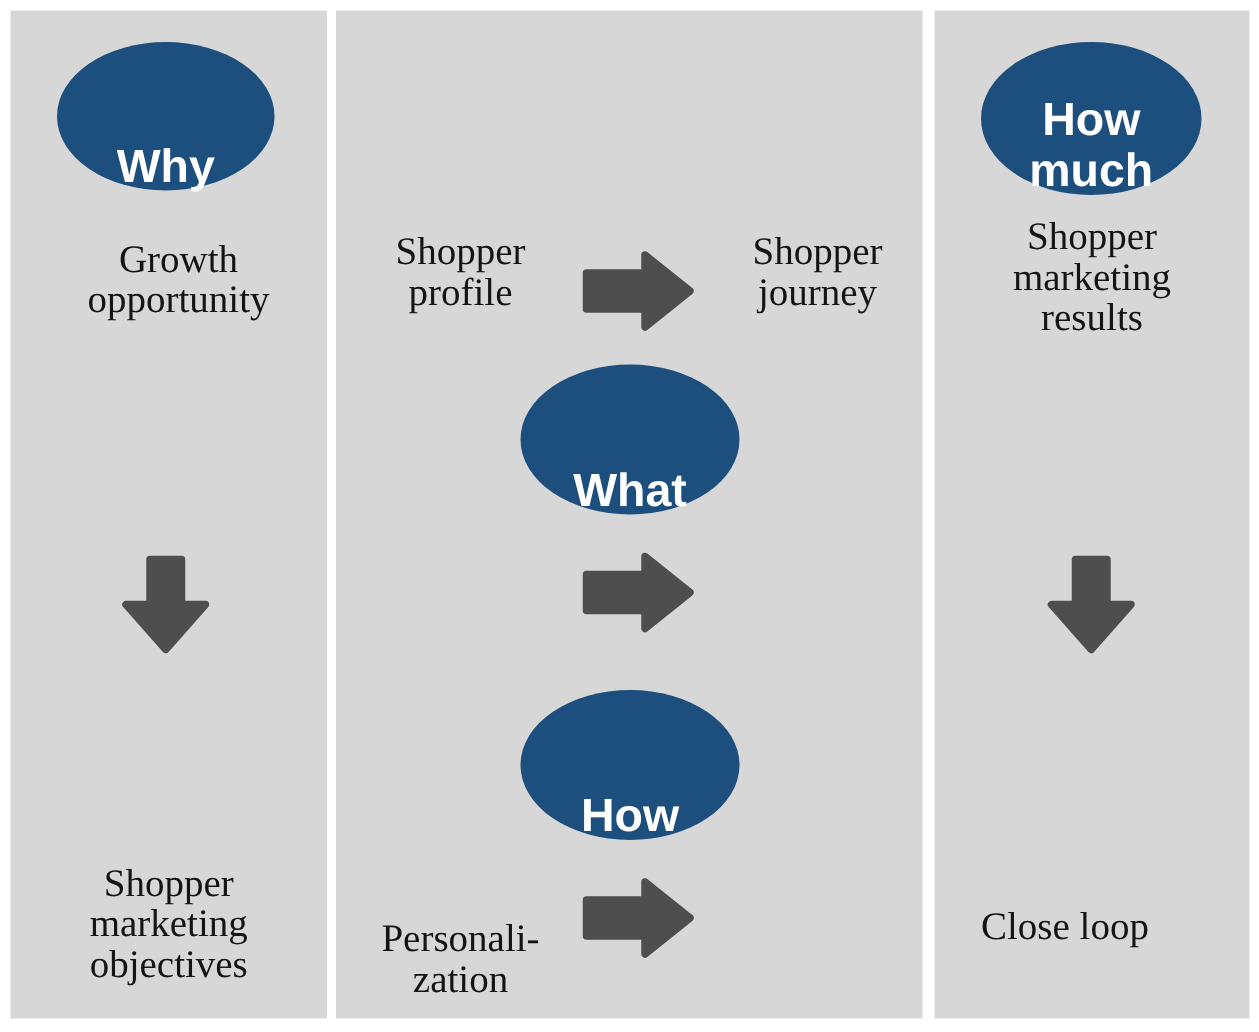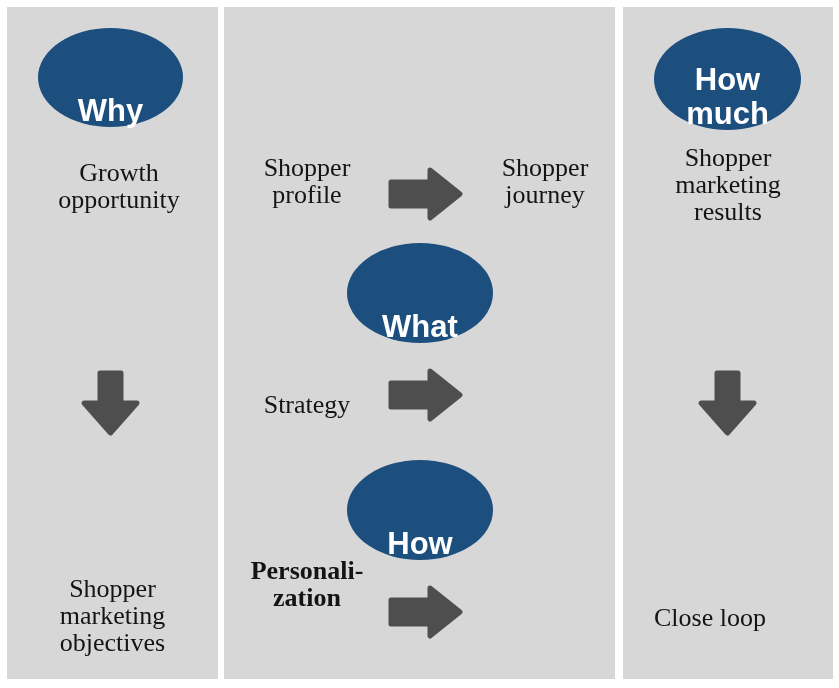--- a/index.html
+++ b/index.html
@@ -46,21 +46,21 @@
   #label-growth     { left: 0; top: 152px; width: 224px; font-family: Liberation Serif, serif; }
   #label-objectives { left: 0; top: 568px; width: 211px; }
   #arrow-down-why   { position: absolute; left: 73px; top: 363px; }
   
   .mid-left  { left: 0;     width: 166px; }
   .mid-right { left: 238px; width: 166px; }
   #label-profile  { top: 147px; }
   #label-journey  { top: 147px; }
   #label-strategy { top: 384px; }
   #label-creative { top: 384px; }
-  #label-personalization { top: 550px; font-weight: bold; }
+  #label-personalization { top: 605px; }
   #label-execution       { top: 596px; }
   .arrow-right { position: absolute; left: 164px; }
   #arrow-right-1 { top: 159px; }
   #arrow-right-2 { top: 360px; }
   #arrow-right-3 { top: 577px; }
   
   #label-results   { left: 0; top: 137px; width: 210px; }
   #label-closeloop { left: 0; top: 597px; width: 174px; }
   #arrow-down-howmuch { position: absolute; left: 74px; top: 363px; }
 
@@ -95,21 +95,20 @@
 profile</div>
     <svg class="arrow-svg arrow-right" id="arrow-right-1" width="75" height="56" viewBox="0 0 75 56" aria-hidden="true">
       <path d="M3 16 H42 V4 L72 28 L42 52 V40 H3 Z"></path>
     </svg>
     <div class="label mid-right" id="label-journey">Shopper
 journey</div>
 
     <div class="bubble" id="bubble-what">
       <span>What</span>
     </div>
-    <div class="label mid-left" id="label-strategy">Strategy</div>
     <svg class="arrow-svg arrow-right" id="arrow-right-2" width="75" height="56" viewBox="0 0 75 56" aria-hidden="true">
       <path d="M3 16 H42 V4 L72 28 L42 52 V40 H3 Z"></path>
     </svg>
 
     <div class="bubble" id="bubble-how">
       <span>How</span>
     </div>
     <div class="label mid-left" id="label-personalization">Personali-
 zation</div>
     <svg class="arrow-svg arrow-right" id="arrow-right-3" width="75" height="56" viewBox="0 0 75 56" aria-hidden="true">

